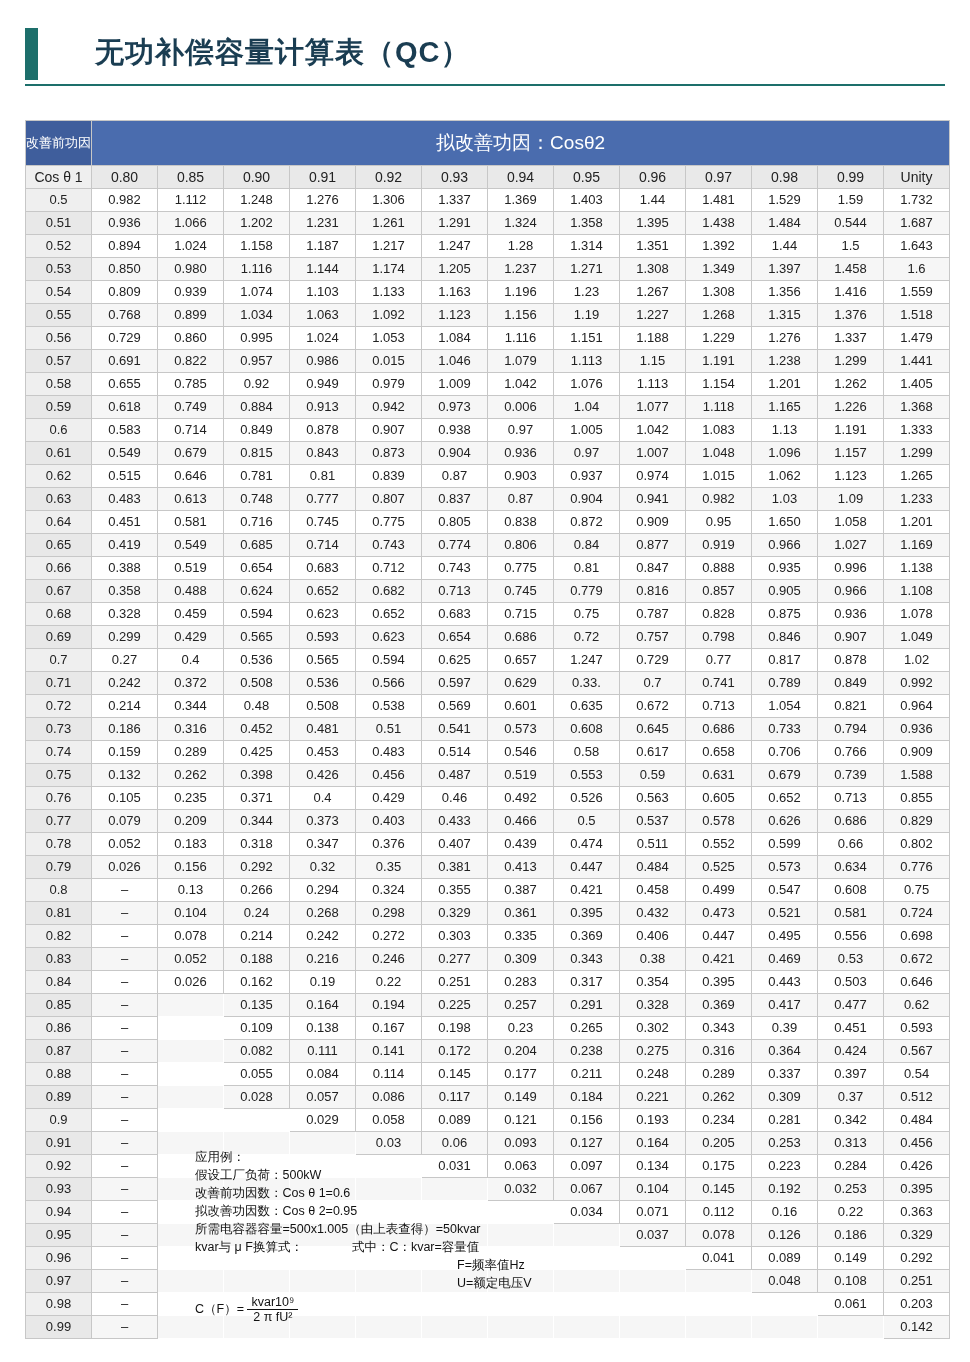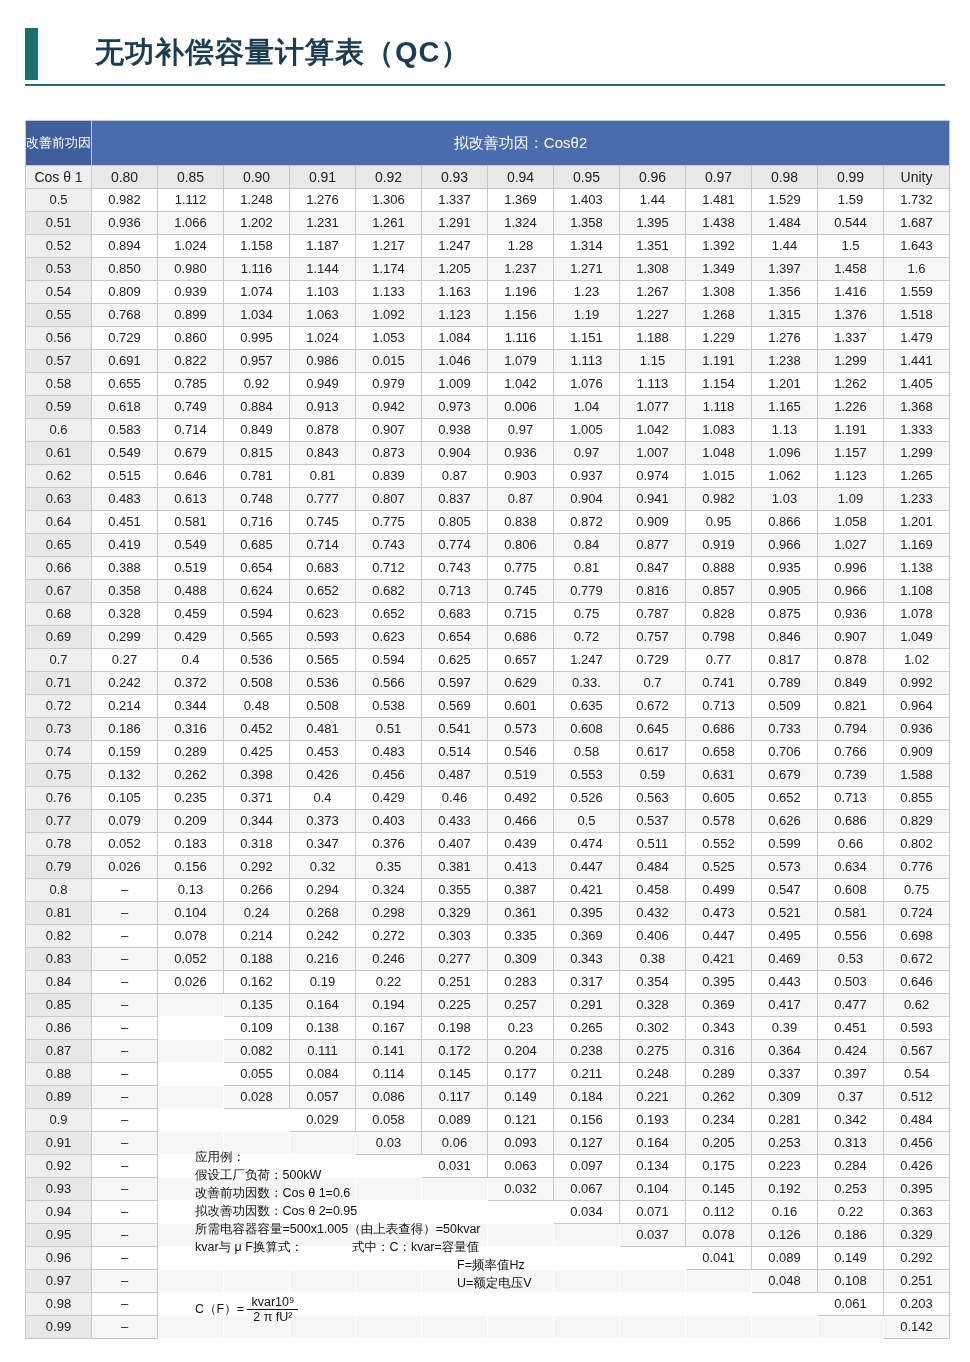--- a/index.html
+++ b/index.html
@@ -11,21 +11,21 @@
   .header-bar{position:absolute;left:25px;top:8px;width:13px;height:52px;background:#1d6f6b;}
   .header-title{position:absolute;left:95px;top:13px;font-size:29px;font-weight:bold;color:#1a3d52;letter-spacing:1px;}
   .header-rule{position:absolute;left:25px;top:64px;width:920px;height:2px;background:#1d6f6b;}
 
   
   .tbl-wrap{position:absolute;left:25px;top:100px;width:920px;}
   table.main{border-collapse:collapse;width:920px;table-layout:fixed;font-size:13px;}
   table.main td,table.main th{border:1px solid #c7c7c7;text-align:center;padding:0;height:22px;line-height:22px;font-weight:normal;}
 
   .head-left{background:#3f5e9c;color:#fff;font-size:13px;font-weight:bold;line-height:16px;}
-  .head-right{background:#4a6cae;color:#fff;font-size:15px;font-weight:bold;text-align:left;padding-left:14px;}
+  .head-right{background:#4a6cae;color:#fff;font-size:19px;font-weight:bold;text-align:left;padding-left:14px;}
   .sub-head{background:#e9e9e9;color:#222;font-size:14px;height:30px;line-height:30px;}
   .col-first{background:#efefef;}
   .row-alt td{background:#f6f6f6;}
   .row-alt td.col-first{background:#e8e8e8;}
 
   
   .note{position:absolute;font-size:12.5px;color:#111;line-height:18px;}
   .note .ln{white-space:nowrap;}
   .frac{display:inline-block;vertical-align:middle;text-align:center;}
   .frac .num{border-bottom:1px solid #111;padding:0 4px;display:block;}
@@ -317,21 +317,21 @@
             <td>0.451</td>
             <td>0.581</td>
             <td>0.716</td>
             <td>0.745</td>
             <td>0.775</td>
             <td>0.805</td>
             <td>0.838</td>
             <td>0.872</td>
             <td>0.909</td>
             <td>0.95</td>
-            <td>0.866</td>
+            <td>1.650</td>
             <td>1.058</td>
             <td>1.201</td>
           </tr>
           <tr class="row-alt">
             <td class="col-first">0.65</td>
             <td>0.419</td>
             <td>0.549</td>
             <td>0.685</td>
             <td>0.714</td>
             <td>0.743</td>
@@ -445,21 +445,21 @@
             <td>0.214</td>
             <td>0.344</td>
             <td>0.48</td>
             <td>0.508</td>
             <td>0.538</td>
             <td>0.569</td>
             <td>0.601</td>
             <td>0.635</td>
             <td>0.672</td>
             <td>0.713</td>
-            <td>0.509</td>
+            <td>1.054</td>
             <td>0.821</td>
             <td>0.964</td>
           </tr>
           <tr class="row-alt">
             <td class="col-first">0.73</td>
             <td>0.186</td>
             <td>0.316</td>
             <td>0.452</td>
             <td>0.481</td>
             <td>0.51</td>

